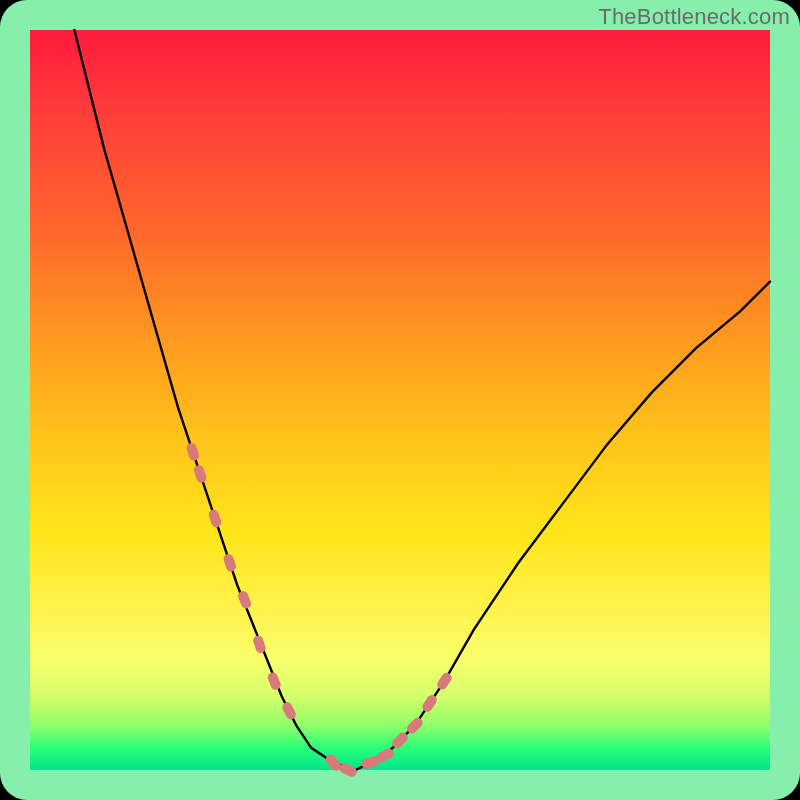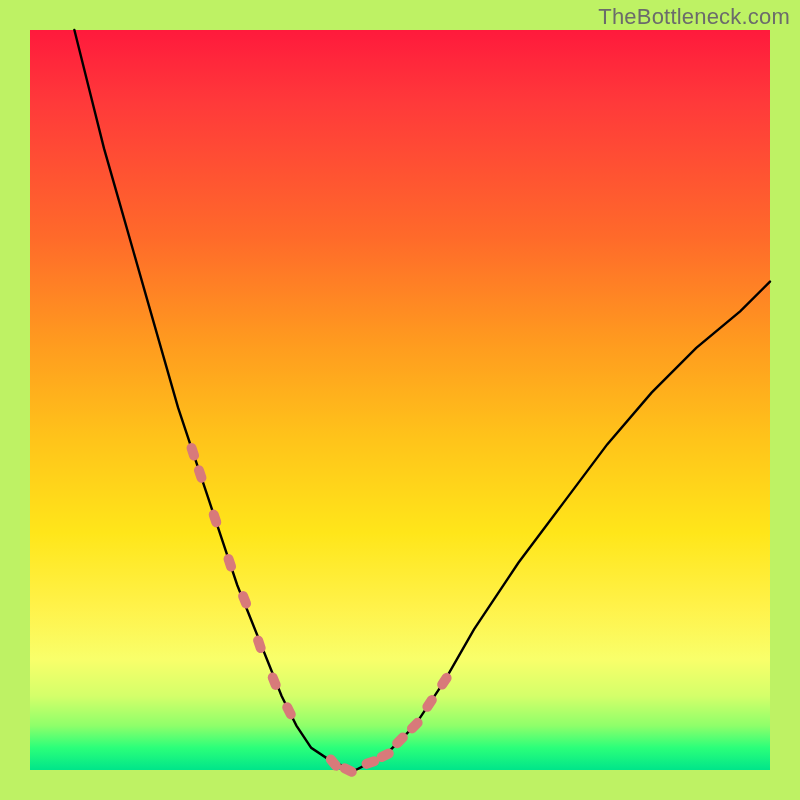--- a/index.html
+++ b/index.html
@@ -10,21 +10,22 @@
     background: #000;
     overflow: hidden;
     font-family: Arial, Helvetica, sans-serif;
   }
   .frame {
     position: absolute;
     left: 0;
     top: 0;
     width: 800px;
     height: 800px;
-    background: #bef264;
+    background: #86efac;
+    border-radius: 27px;
   }
   .plot {
     position: absolute;
     left: 30px;
     top: 30px;
     width: 740px;
     height: 740px;
     background: linear-gradient(
       to bottom,
       #ff1a3c 0%,

